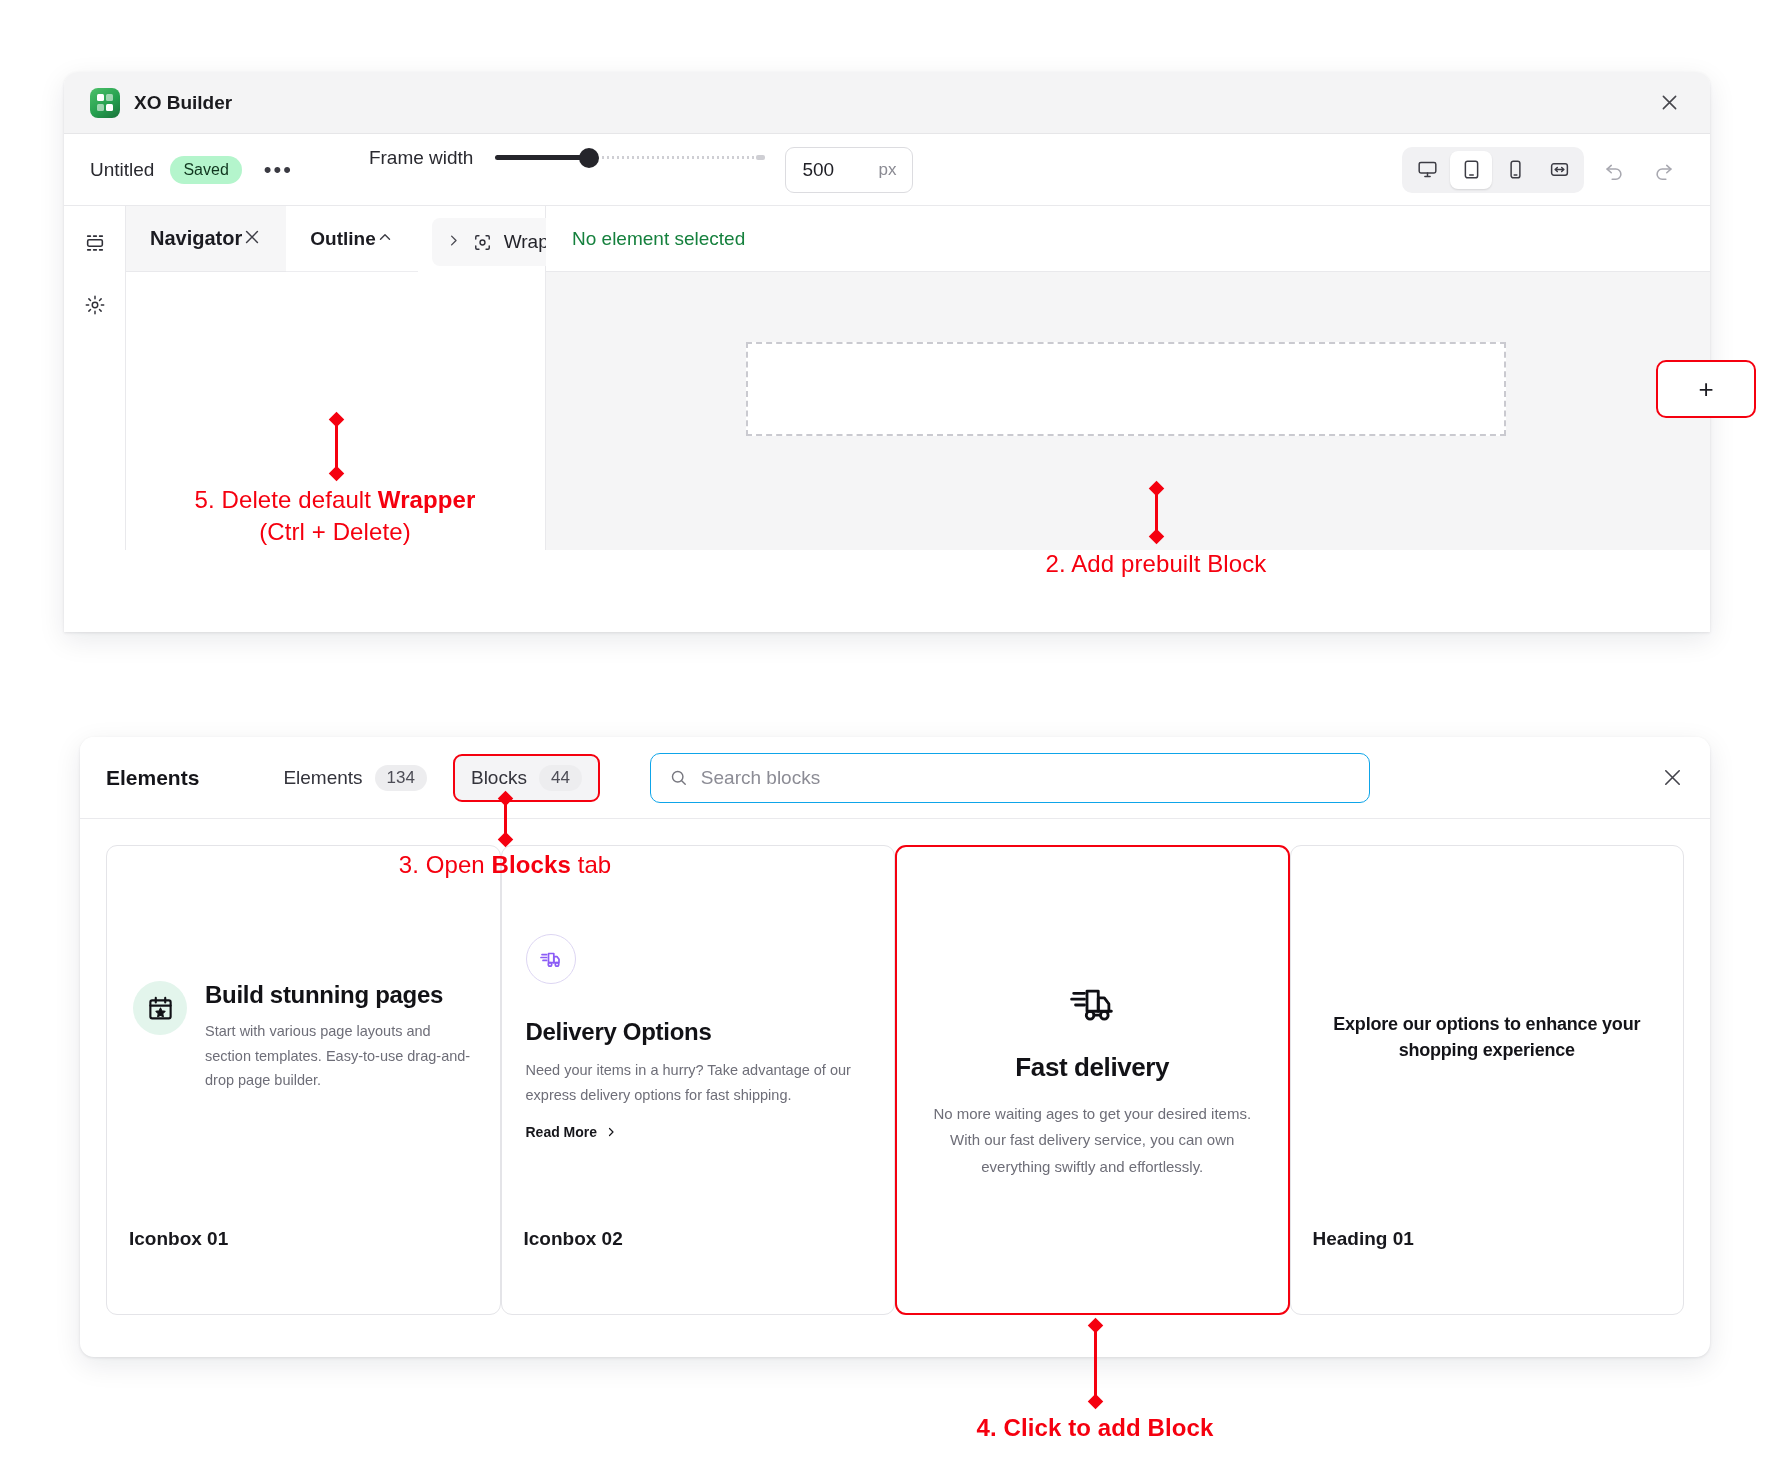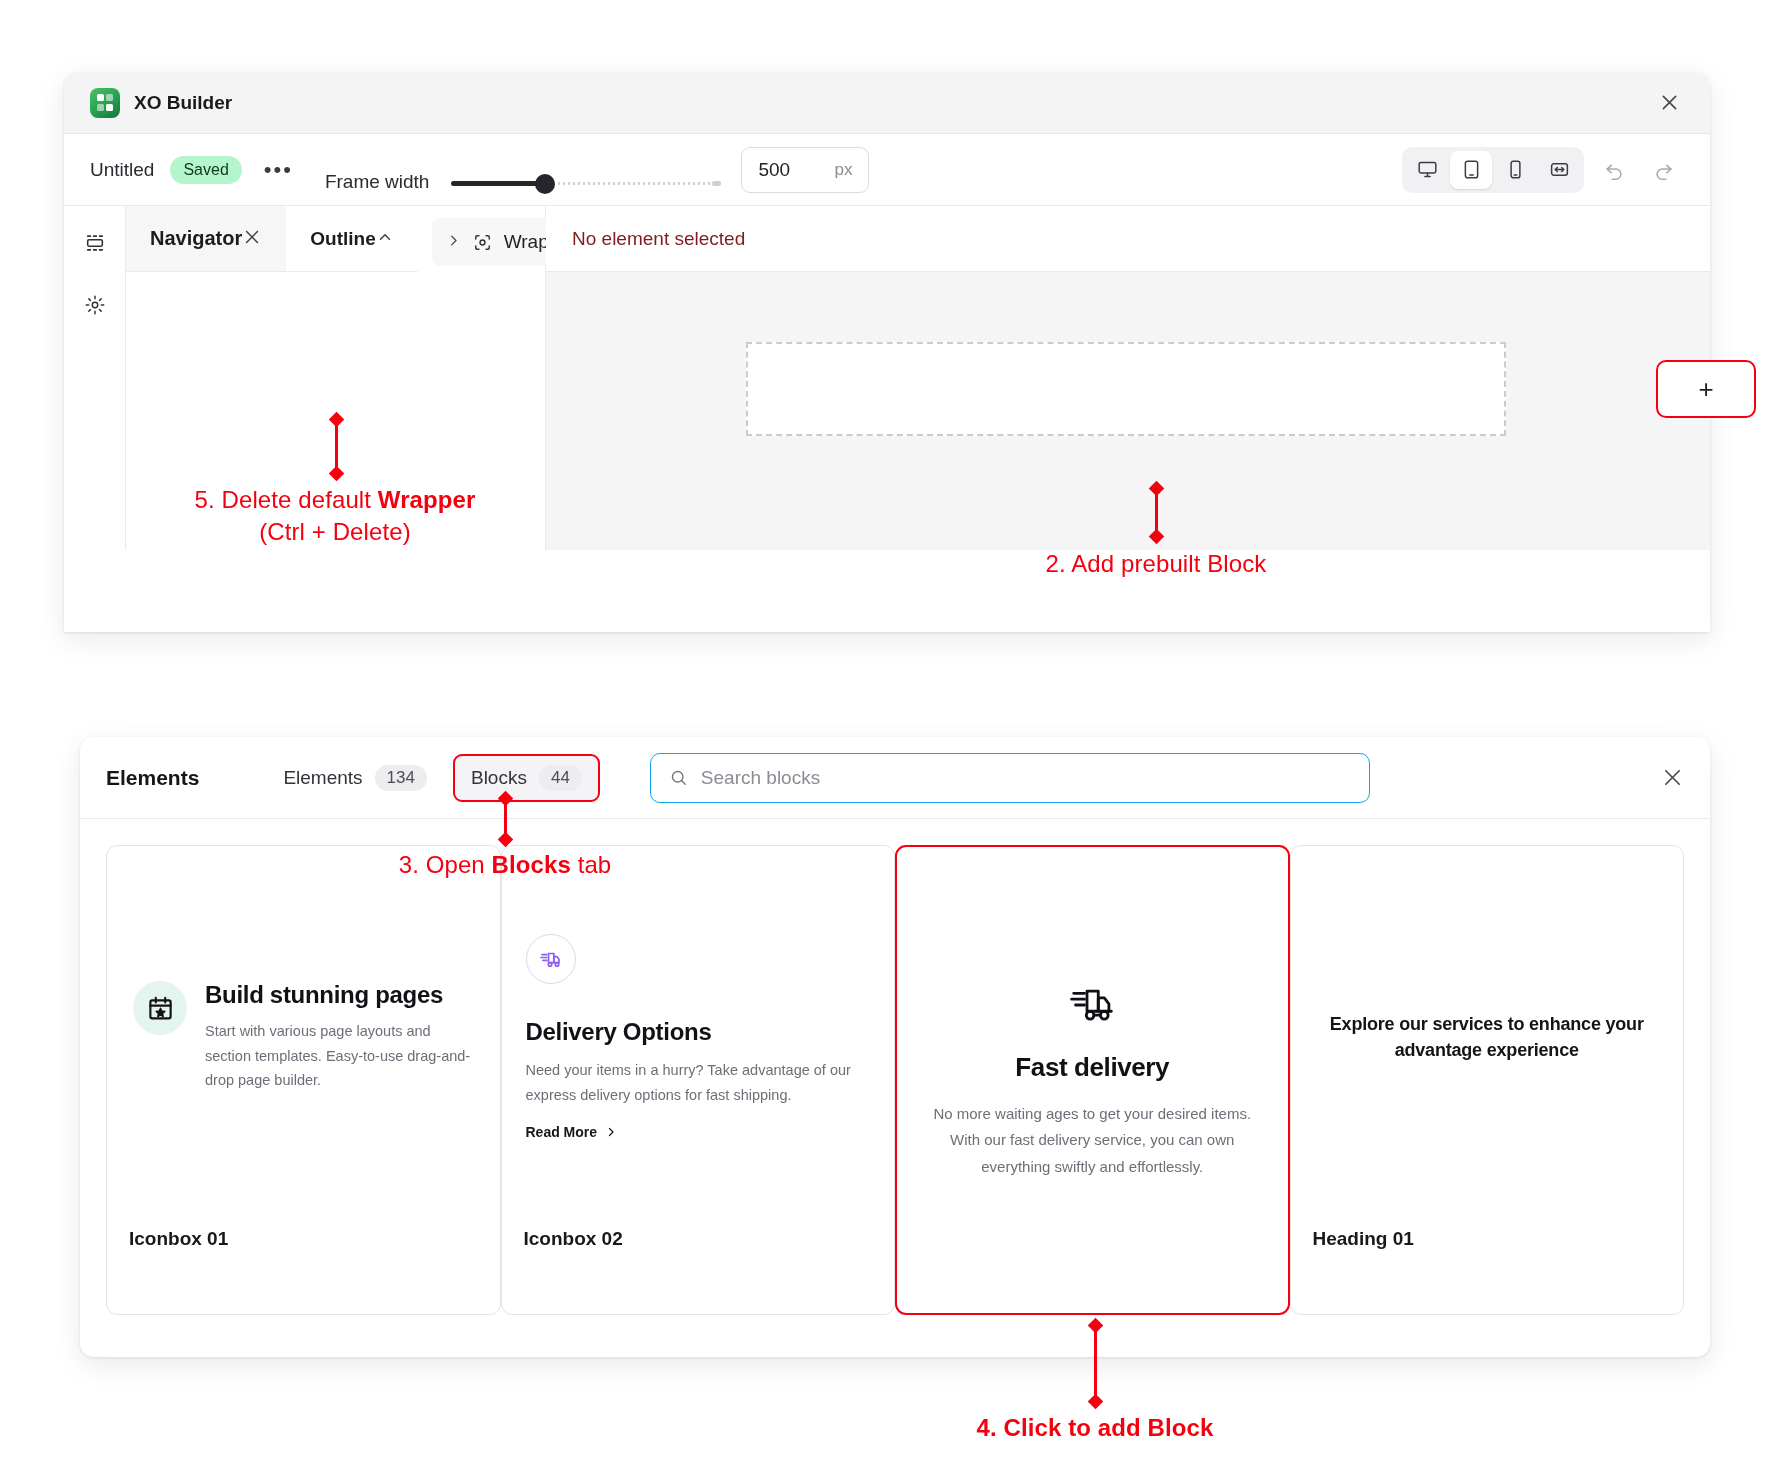--- a/index.html
+++ b/index.html
@@ -69,21 +69,21 @@
     display: flex; align-items: center; padding: 0 26px;
     position: relative;
   }
   #doc-name { font-size: 19px; color: #2a2a30; }
   #doc-status {
     margin-left: 16px; background: #b4f5cc; color: #10361f;
     font-size: 16px; padding: 5px 13px; border-radius: 16px; font-weight: 500;
   }
   #doc-more { margin-left: 22px; color: #3a3a42; font-size: 22px; letter-spacing: 2px; cursor: pointer; line-height: 1; }
 
-  #framewidth-group { display: flex; align-items: flex-end; margin-left: 32px; }
+  #framewidth-group { display: flex; align-items: flex-start; margin-left: 76px; }
   #framewidth-label { font-size: 19px; color: #2a2a30; }
   #framewidth-slider { margin-left: 22px; width: 270px; height: 20px; position: relative; cursor: pointer; }
   #framewidth-slider .filled { position: absolute; left: 0; top: 8px; width: 98px; height: 5px; background: #25252b; border-radius: 3px; }
   #framewidth-slider .rail { position: absolute; left: 102px; top: 9px; right: 10px; height: 3px;
      background: repeating-linear-gradient(to right,#cfcfd4 0 2px,transparent 2px 5px); }
   #framewidth-slider .rail-end { position: absolute; right: 0; top: 8px; width: 9px; height: 5px; background: #cfcfd4; border-radius: 2px;}
   #framewidth-slider .knob { position: absolute; left: 84px; top: 1px; width: 20px; height: 20px; border-radius: 50%; background: #25252b; }
   #framewidth-input {
     margin-left: 20px; width: 128px; height: 46px;
     border: 1px solid #dcdce0; border-radius: 9px;
@@ -137,21 +137,21 @@
   }
   #wrapper-row .chev { color: #4a4a52; font-size: 16px; }
   #wrapper-label { font-size: 19px; color: #23232a; }
   #wrapper-actions { margin-left: auto; display: flex; align-items: center; gap: 16px; color: #3c3c44; }
 
   #canvas-area { flex: 1; display: flex; flex-direction: column; background: #fff; }
   #selection-bar {
     height: 66px; display: flex; align-items: center; padding: 0 26px;
     border-bottom: 1px solid #e9e9ec;
   }
-  #selection-text { font-size: 19px; color: #7f1d1d; }
+  #selection-text { font-size: 19px; color: #15803d; }
   #canvas {
     flex: 1; background: #f5f5f6; margin: 0; position: relative;
     display: flex; align-items: center; justify-content: center;
   }
   #drop-zone {
     position: absolute; left: 200px; top: 70px; width: 760px; height: 94px;
     border: 2px dashed #cacad0; background: #ffffff;
   }
   #add-block-btn {
     position: absolute; left: 1110px; top: 88px;
@@ -503,21 +503,21 @@
           </div>
           <div class="t">Fast delivery</div>
           <div class="d">No more waiting ages to get your desired items. With our fast delivery service, you can own everything swiftly and effortlessly.</div>
         </div>
       </div>
     </div>
 
     <div class="block-card">
       <div class="card-preview">
         <div class="hd1">
-          <div class="t">Explore our services to enhance your advantage experience</div>
+          <div class="t">Explore our options to enhance your shopping experience</div>
         </div>
       </div>
       <div class="card-foot">
         <span class="card-name">Heading 01</span>
       </div>
     </div>
 
   </div>
 </div>
 

